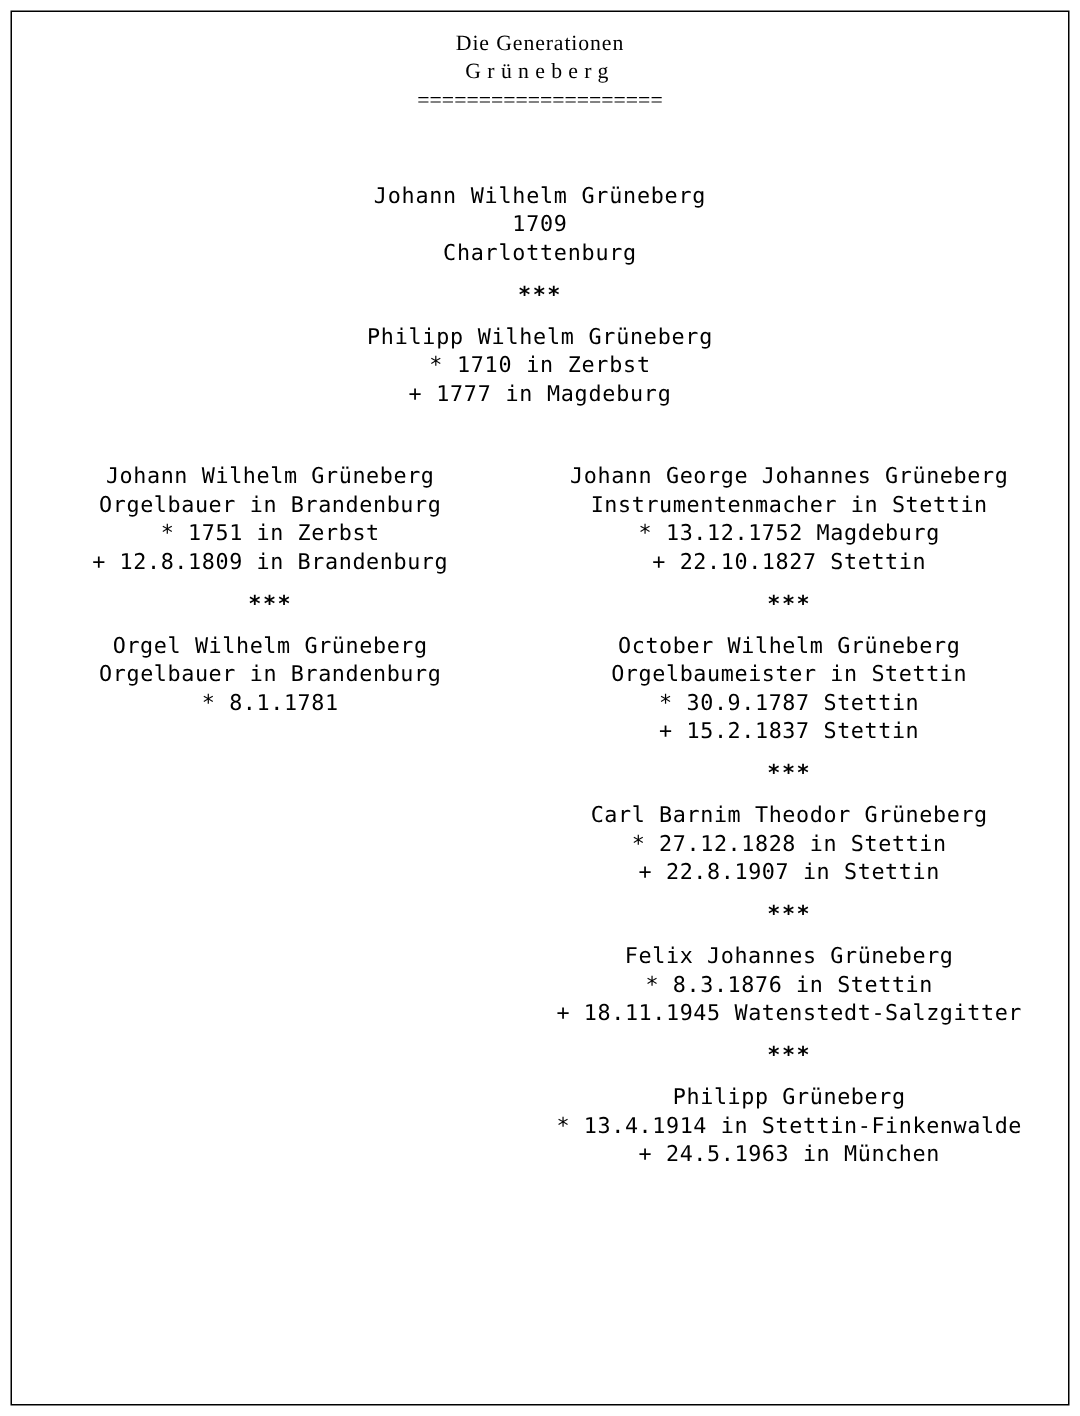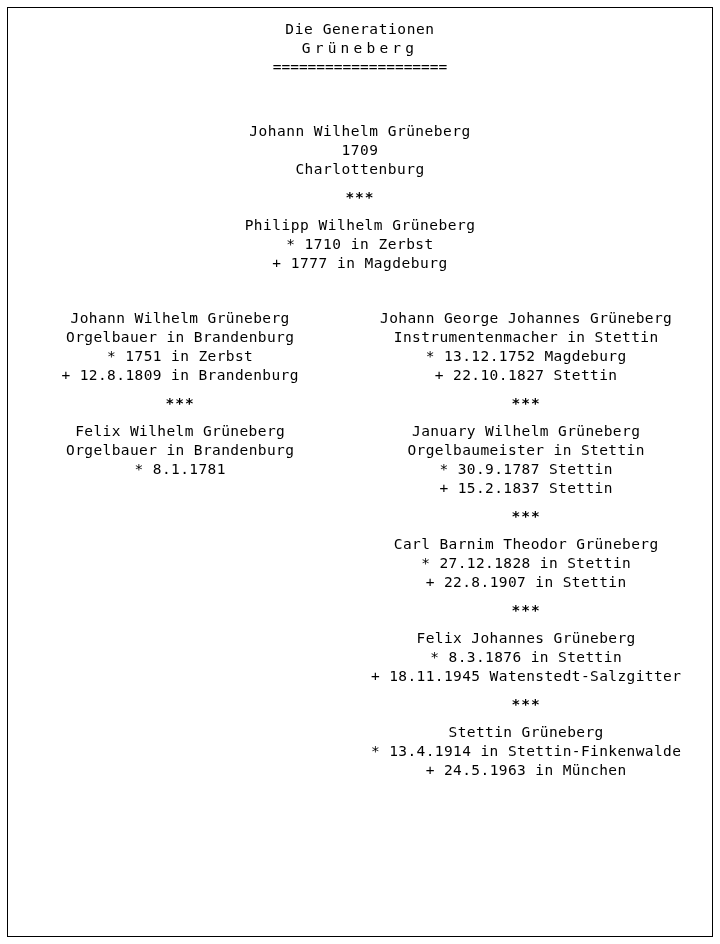--- a/index.html
+++ b/index.html
@@ -36,20 +36,21 @@
     width: 704px;
     height: 928px;
     box-sizing: border-box;
     padding: 12px 10px 0 10px;
   }
   .title-block {
     text-align: center;
     font-size: 14.5px;
     line-height: 19px;
     letter-spacing: 0.6px;
+    font-family: Liberation Serif, serif;
   }
   .title-line3 {
     letter-spacing: 4.2px;
   }
   .title-rule {
     letter-spacing: 0px;
     font-size: 14.5px;
     line-height: 17px;
     margin-top: 1px;
   }
@@ -134,40 +135,40 @@
         <div class="entry">
           <div class="name">Johann Wilhelm Grüneberg</div>
           <div class="line">Orgelbauer in Brandenburg</div>
           <div class="line">*    1751 in Zerbst</div>
           <div class="line">+ 12.8.1809 in Brandenburg</div>
         </div>
 
         <div class="sep">***</div>
 
         <div class="entry">
-          <div class="name">Felix Wilhelm Grüneberg</div>
+          <div class="name">Orgel Wilhelm Grüneberg</div>
           <div class="line">Orgelbauer in Brandenburg</div>
           <div class="line">*  8.1.1781</div>
         </div>
 
       </div>
 
       <div class="col col-right">
 
         <div class="entry">
           <div class="name">Johann George Johannes Grüneberg</div>
           <div class="line">Instrumentenmacher in Stettin</div>
           <div class="line">* 13.12.1752 Magdeburg</div>
           <div class="line">+ 22.10.1827 Stettin</div>
         </div>
 
         <div class="sep">***</div>
 
         <div class="entry">
-          <div class="name">January Wilhelm Grüneberg</div>
+          <div class="name">October Wilhelm Grüneberg</div>
           <div class="line">Orgelbaumeister in Stettin</div>
           <div class="line">* 30.9.1787 Stettin</div>
           <div class="line">+ 15.2.1837 Stettin</div>
         </div>
 
         <div class="sep">***</div>
 
         <div class="entry">
           <div class="name">Carl Barnim Theodor Grüneberg</div>
           <div class="line">* 27.12.1828 in Stettin</div>
@@ -178,21 +179,21 @@
 
         <div class="entry">
           <div class="name">Felix Johannes Grüneberg</div>
           <div class="line">* 8.3.1876 in Stettin</div>
           <div class="line">+ 18.11.1945  Watenstedt-Salzgitter</div>
         </div>
 
         <div class="sep">***</div>
 
         <div class="entry">
-          <div class="name">Stettin Grüneberg</div>
+          <div class="name">Philipp Grüneberg</div>
           <div class="line">* 13.4.1914 in Stettin-Finkenwalde</div>
           <div class="line">+ 24.5.1963 in München</div>
         </div>
 
       </div>
 
     </div>
 
   </div>
 </div>

